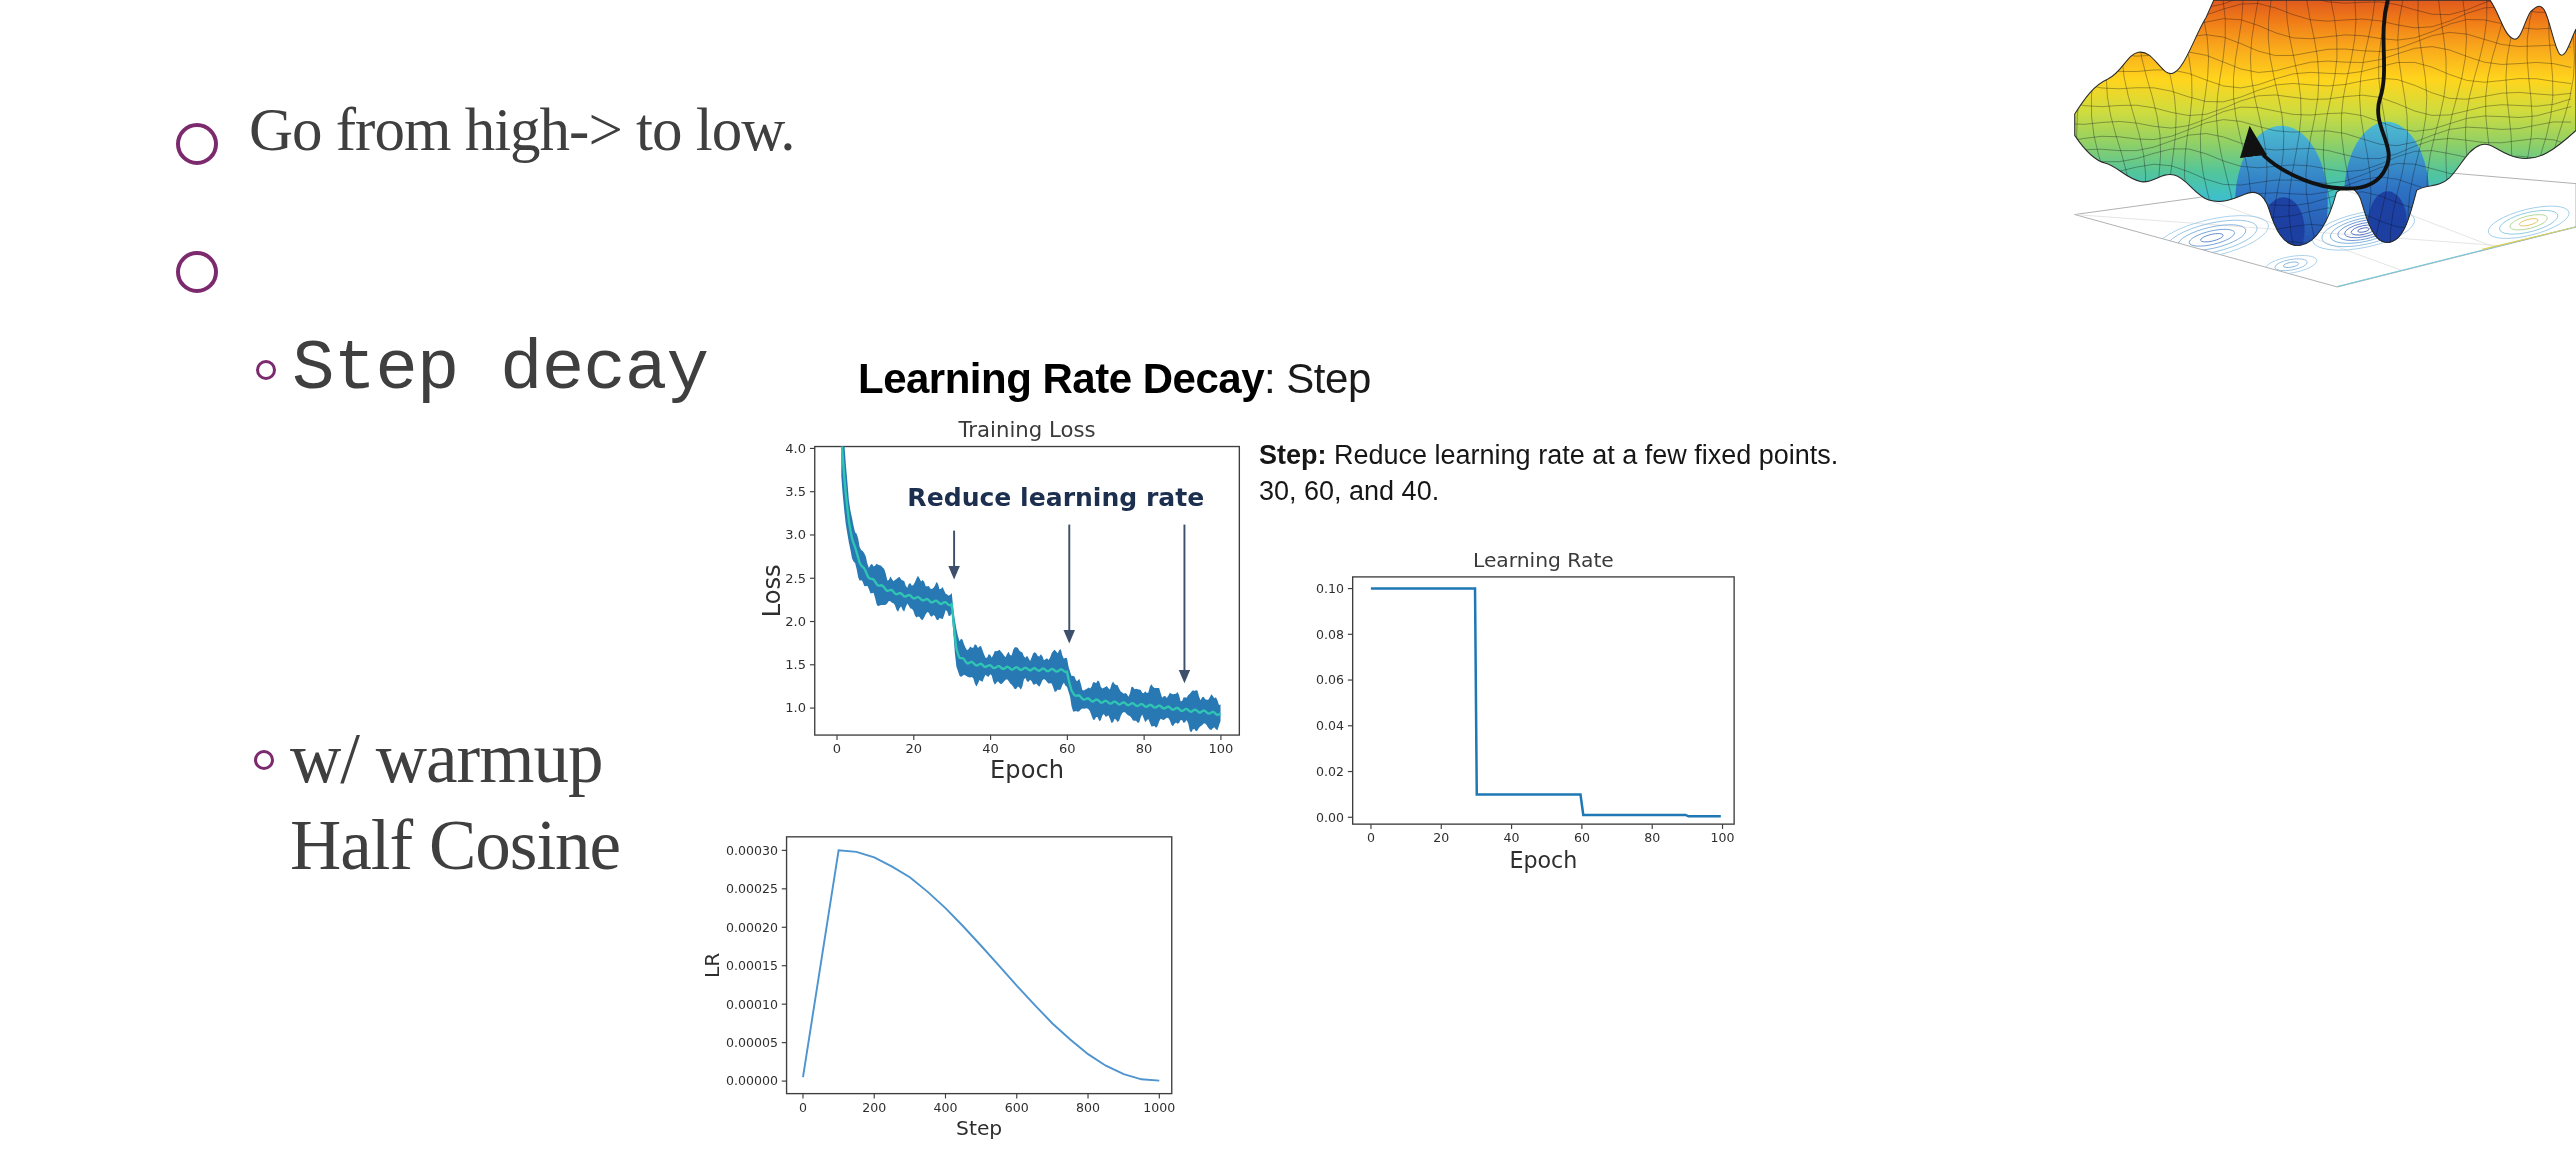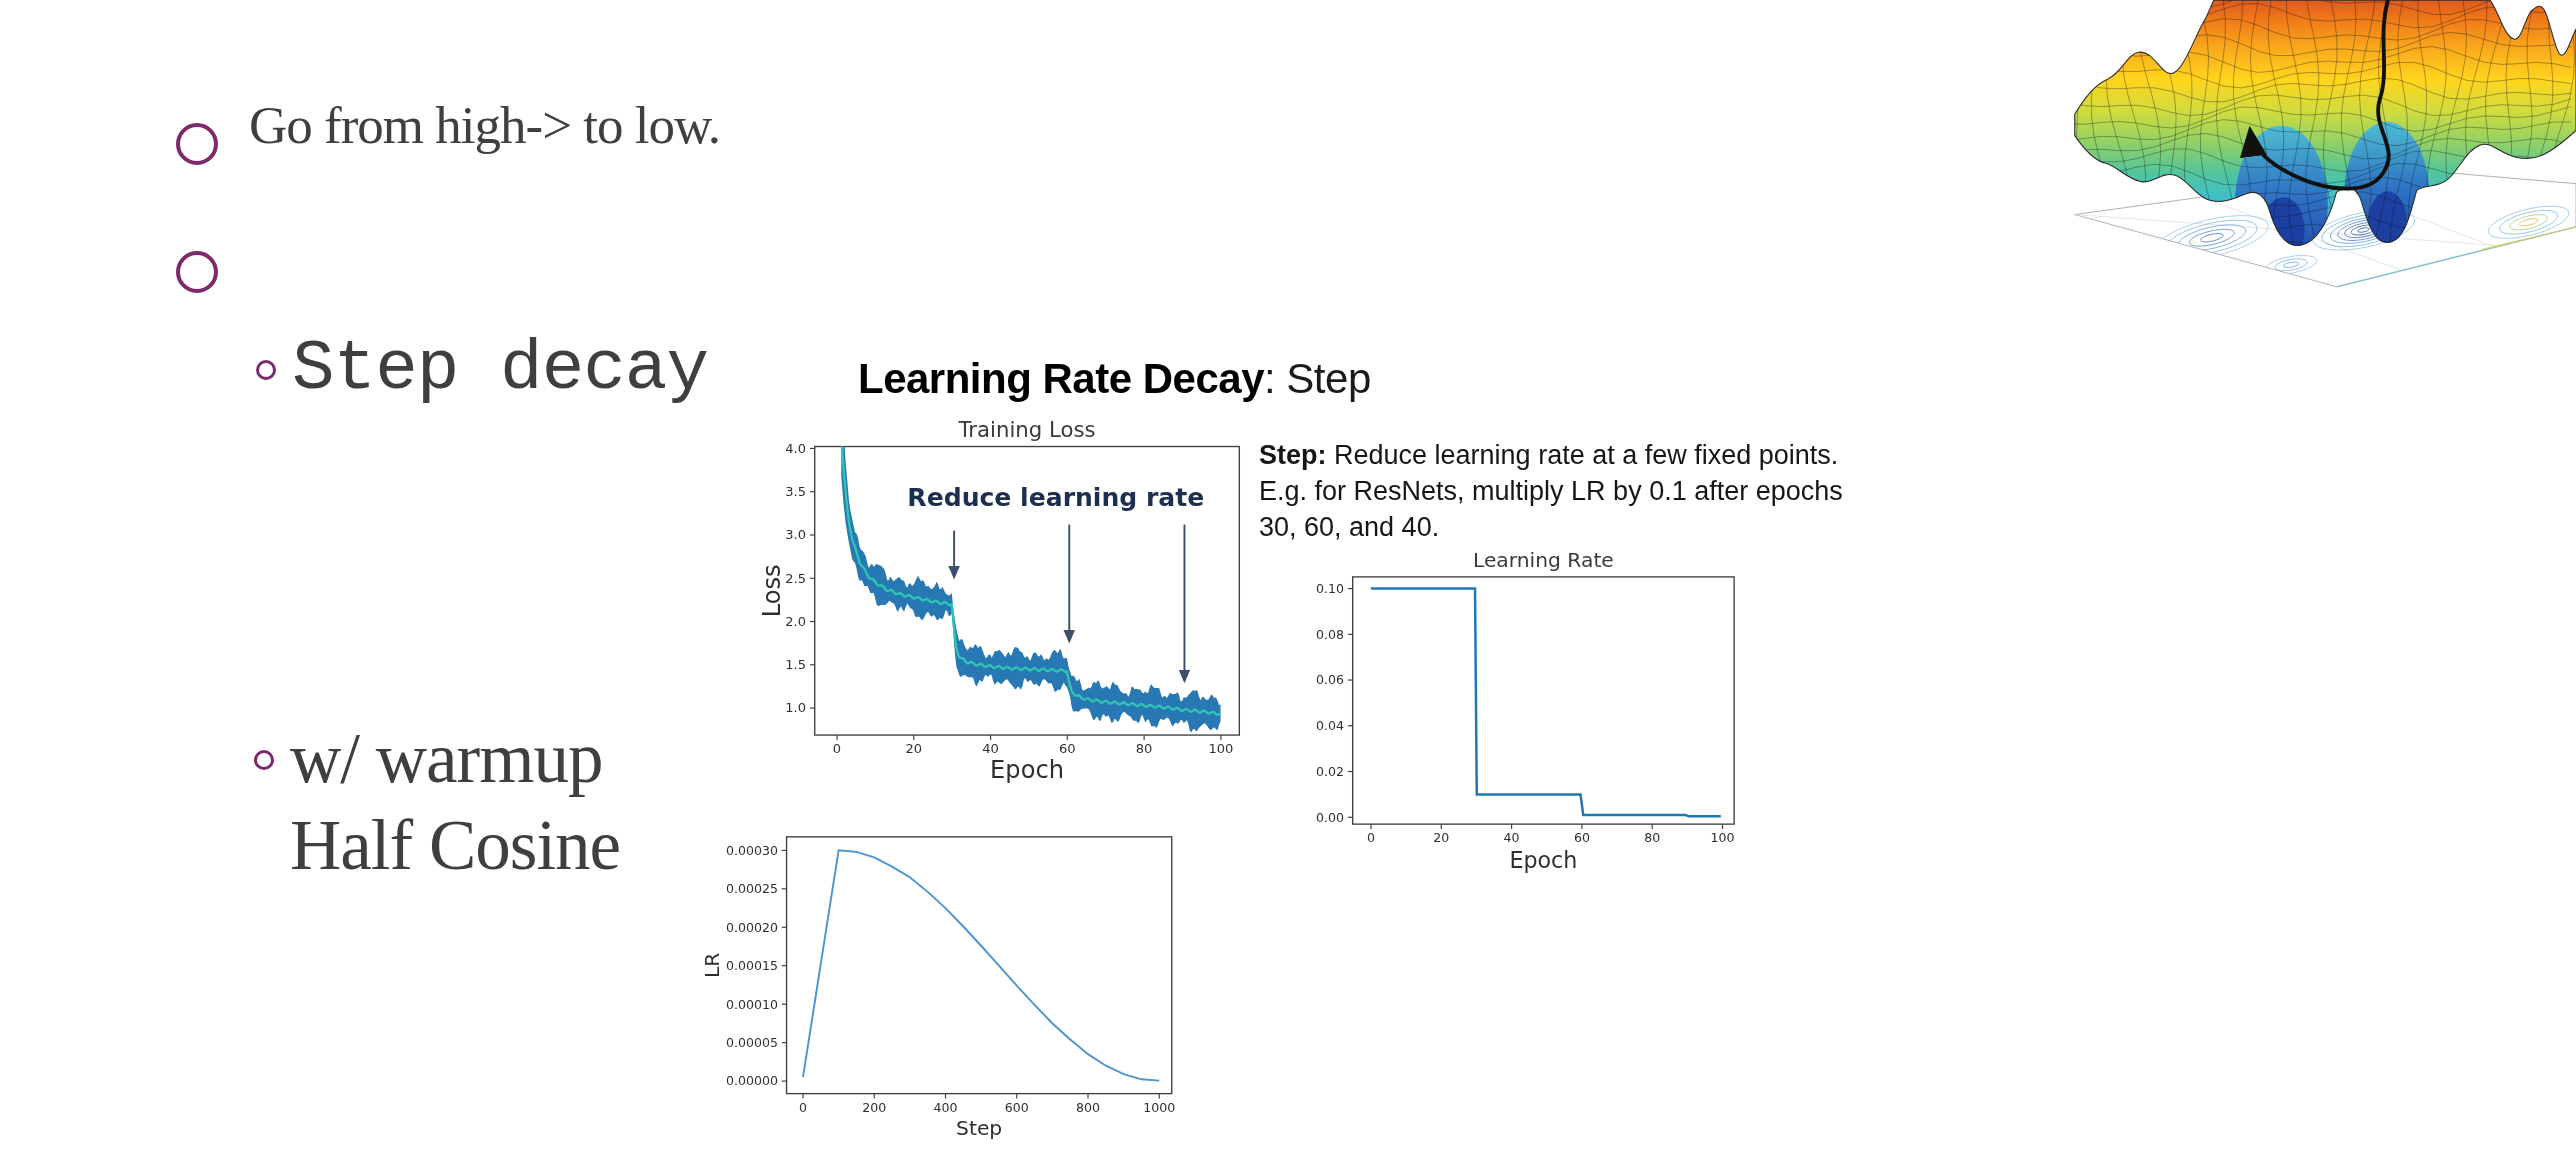--- a/index.html
+++ b/index.html
@@ -9,21 +9,21 @@
   }
   .ring{
     position:absolute; border-radius:50%; box-sizing:border-box; background:transparent;
   }
   .ring.l1{ width:42px; height:42px; border:4.8px solid #7c2a6e; }
   .ring.l2{ width:20px; height:20px; border:3.9px solid #7c2a6e; }
   .bullet-text{
     position:absolute; color:#3f3f3f; letter-spacing:-1px; white-space:nowrap;
     font-family:"Liberation Serif", serif;
   }
-  .bullet-text.l1{ font-size:53px; line-height:1.15; }
+  .bullet-text.l1{ font-size:61px; line-height:1.15; }
   .bullet-text.l2{ font-size:71px; line-height:1.22; }
   .fig-title{
     position:absolute; left:858px; top:355px; white-space:nowrap;
     font-family:"Liberation Sans", sans-serif; font-size:42px; letter-spacing:-0.5px; color:#1a1a1a;
   }
   .fig-title b{ color:#000; font-weight:700; }
   .step-note{
     position:absolute; left:1259px; top:437px; width:599px;
     font-family:"Liberation Sans", sans-serif; font-size:27px; line-height:36px; color:#161616;
   }
@@ -50,21 +50,20 @@
     <div>w/ warmup</div>
     <div>Half Cosine</div>
   </div>
 
   <div class="fig-title">
     <b>Learning Rate Decay</b><span>: Step</span>
   </div>
 
   <div class="step-note">
     <p><b>Step:</b><span> Reduce learning rate at a few fixed points.</span></p>
-    <p>E.g. for ResNets, multiply LR by 0.1 after epochs</p>
     <p>30, 60, and 40.</p>
   </div>
 
   <svg class="fig" style="left:744px; top:406px;" width="541" height="386" viewBox="770 420 560 400">
       <defs>
         <clipPath id="cp-training_loss">
           <rect x="843" y="462" width="440" height="299"></rect>
         </clipPath>
         <marker id="arr-training_loss" markerWidth="8" markerHeight="8" refX="5.5" refY="3" orient="auto">
           <path d="M0,0 L7,3 L0,6 Z" fill="#3d4f6b"></path>

